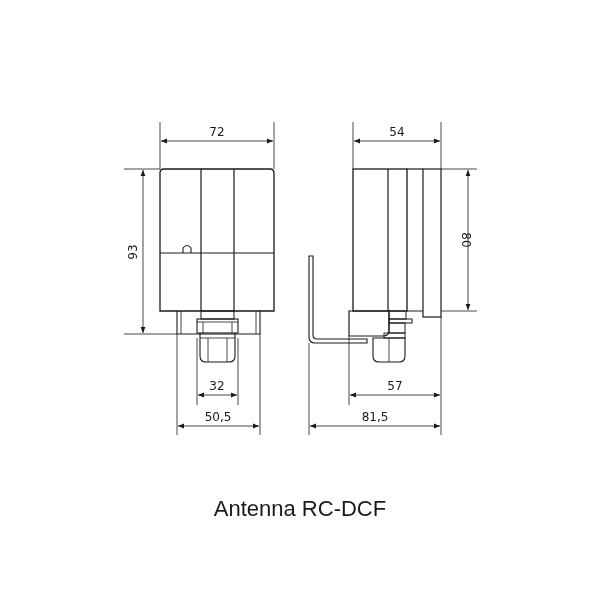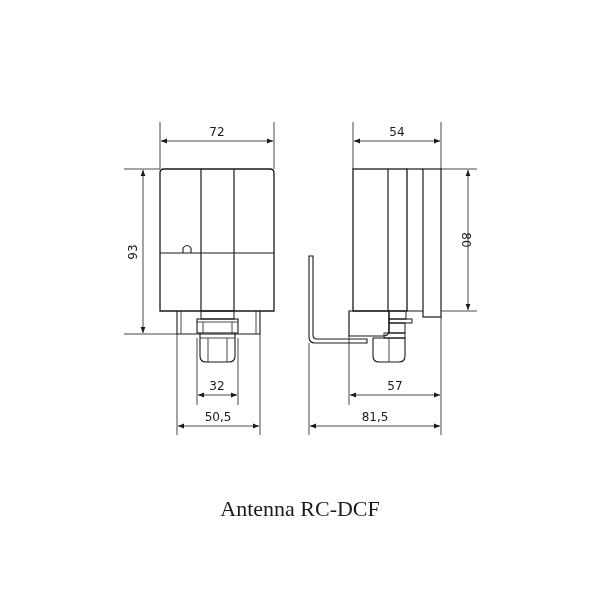--- a/index.html
+++ b/index.html
@@ -1,18 +1,18 @@
 <!DOCTYPE html>
 <html><head>
 <meta charset="utf-8">
 <style>
   html, body { margin:0; padding:0; background:#ffffff; }
   body { width:600px; height:600px; position:relative; overflow:hidden; font-family:"Liberation Sans", sans-serif; }
   svg { position:absolute; left:0; top:0; }
-  .caption { position:absolute; left:0; width:600px; top:496px; text-align:center; font-size:22px; color:#1a1a1a; font-family:Liberation Serif, serif; letter-spacing:0px; }
+  .caption { position:absolute; left:0; width:600px; top:496px; text-align:center; font-size:22px; color:#1a1a1a; font-family:Liberation Sans, sans-serif; letter-spacing:0px; }
   .dim { font-family:"DejaVu Sans", sans-serif; font-size:12px; fill:#1a1a1a; }
 </style>
 </head>
 <body>
 
 <svg width="600" height="600" viewBox="0 0 600 600">
   <defs>
     <marker id="arr" viewBox="0 0 10 10" refX="10" refY="5" markerWidth="8" markerHeight="6" orient="auto-start-reverse" markerUnits="userSpaceOnUse">
       <path d="M0,1 L10,5 L0,9 z" fill="#1a1a1a"></path>
     </marker>

